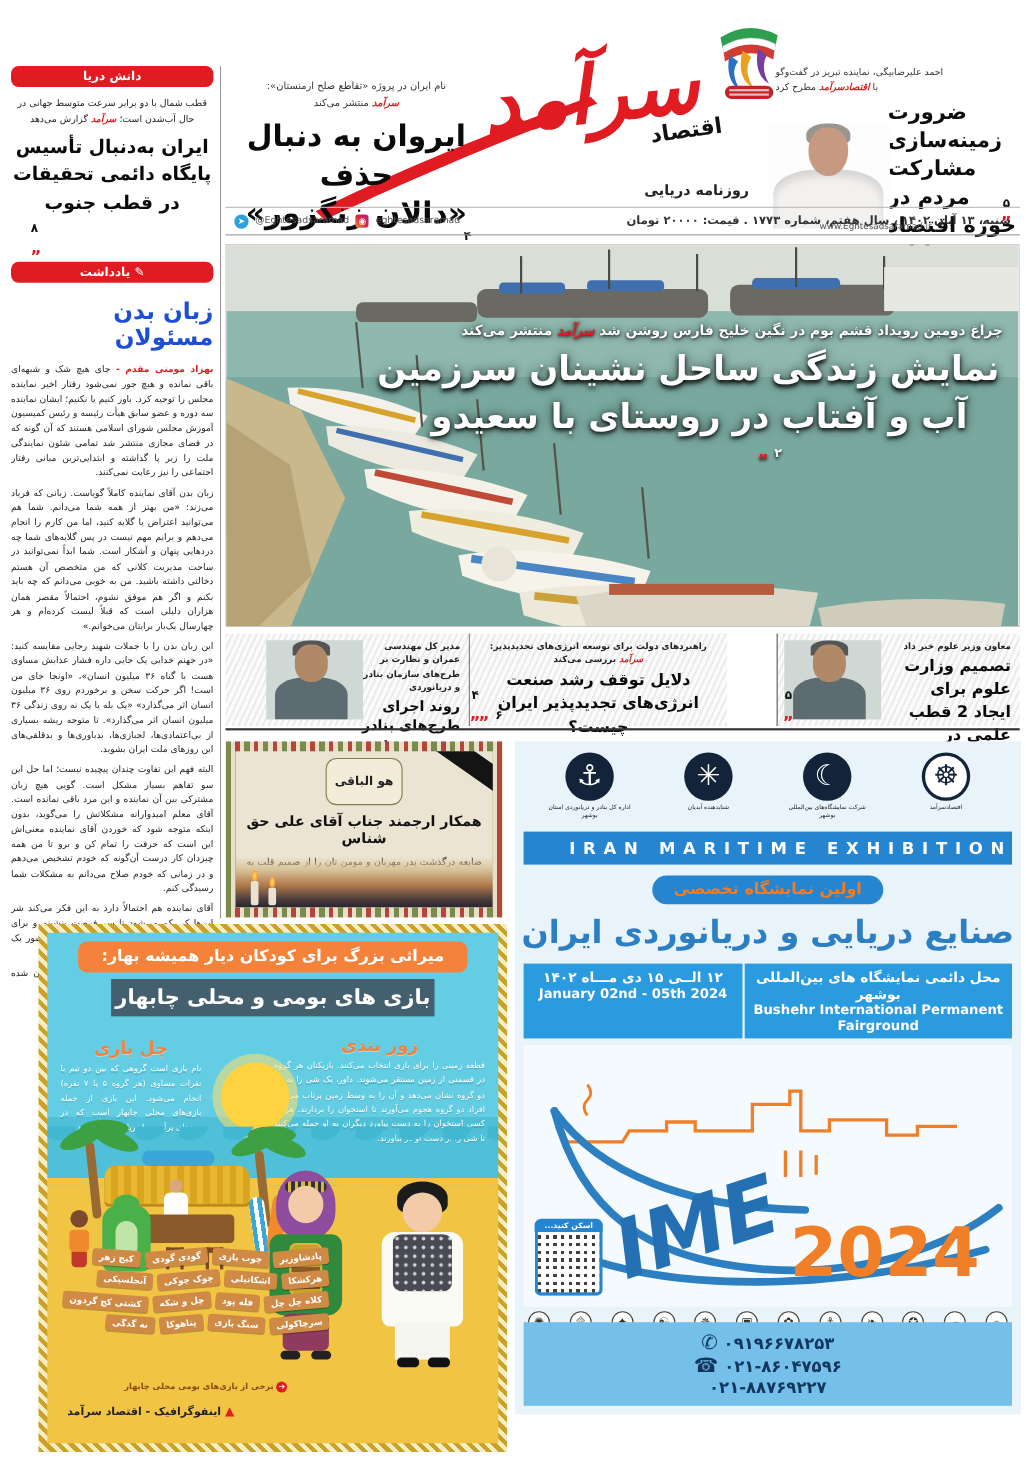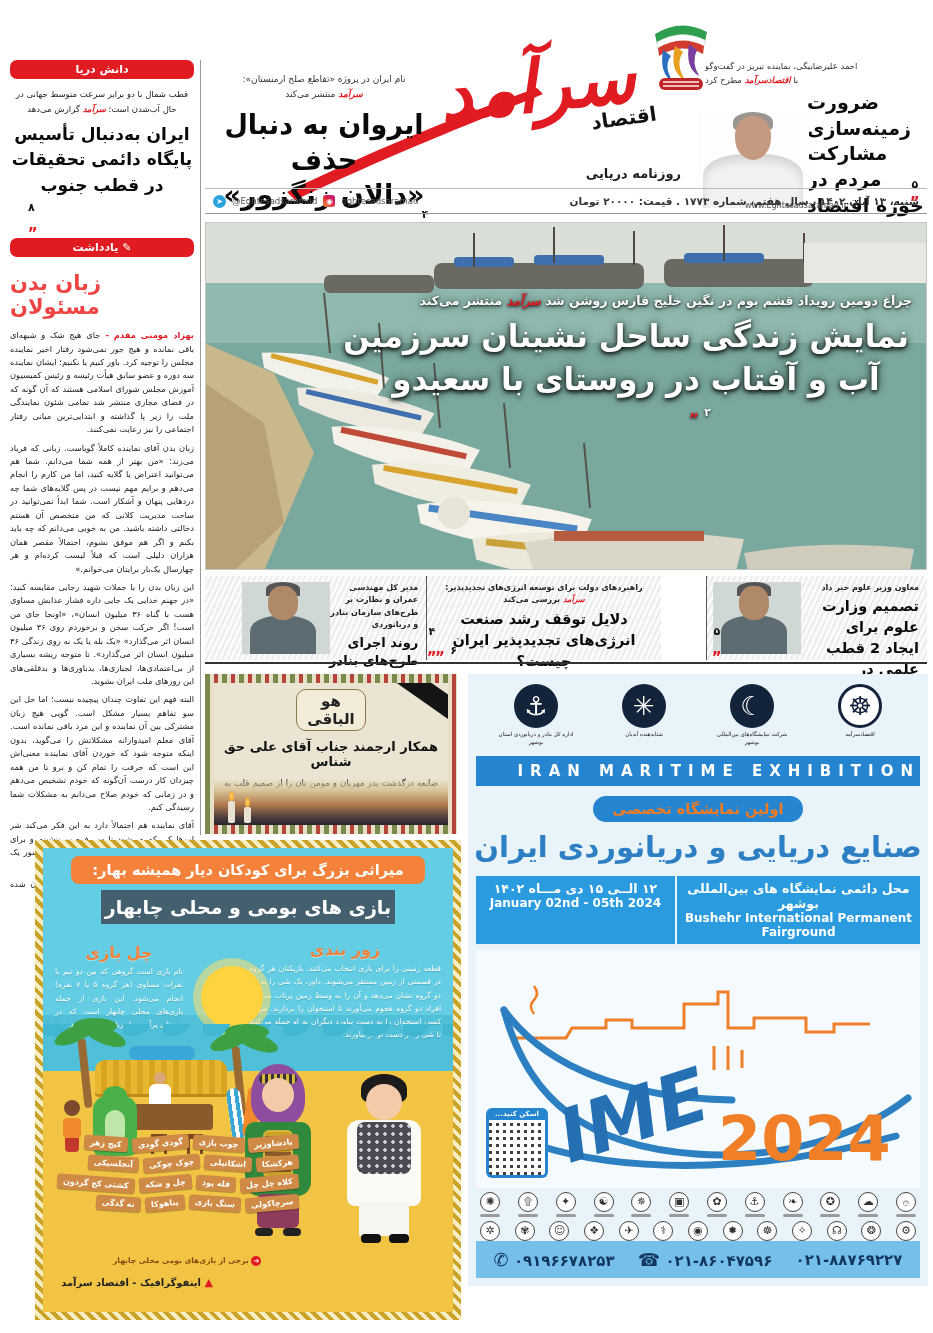--- a/index.html
+++ b/index.html
@@ -36,21 +36,21 @@
   .pagenum { font-size:11px; font-weight:bold; color:#111; }
   .qmark { color:#e11b22; font-size:15px; font-weight:bold; line-height:.5; }
   .inline-logo { color:#e11b22; font-weight:bold; font-style:italic; }
 
   
   .sidebar { position:absolute; left:10px; top:60px; width:184px; }
   .red-pill { background:#e11b22; color:#fff; font-size:11px; font-weight:bold; text-align:center; border-radius:7px; padding:3px 0; width:100%; }
   .sb-teaser { font-size:8.5px; color:#222; text-align:center; line-height:1.8; margin-top:8px; }
   .sb-headline { font-size:17px; font-weight:bold; color:#0a0a0a; text-align:center; line-height:1.5; margin-top:4px; }
   .sb-pageline { text-align:left; padding-left:18px; margin:-2px 0 4px; }
-  .col-title { font-size:21px; font-weight:bold; text-align:left; margin:14px 0 10px; color:#ef4444; }
+  .col-title { font-size:21px; font-weight:bold; text-align:right; margin:14px 0 10px; color:#1d4ed8; }
   .col-text { font-size:8.3px; color:#1c1c1c; text-align:justify; line-height:1.62; height:560px; overflow:hidden; }
   .col-text p { margin-bottom:5px; }
   .author { color:#e11b22; font-weight:bold; }
 
   
   .main-photo { position:absolute; left:205px; top:222px; width:722px; height:348px; border:1px solid #c5c5c5; overflow:hidden; }
   .mp-overlay { position:absolute; inset:0; }
   .ph-kicker { position:absolute; top:70px; right:14px; left:120px; text-align:right; color:#fff; font-size:12.5px; font-weight:bold; text-shadow:0 1px 3px rgba(0,0,0,.95),0 0 8px rgba(0,0,0,.6); }
   .ph-line1 { position:absolute; top:95px; right:10px; left:130px; text-align:center; color:#fff; font-size:31px; font-weight:bold; text-shadow:0 2px 4px rgba(0,0,0,.95),0 0 10px rgba(0,0,0,.65); }
   .ph-line2 { position:absolute; top:138px; right:40px; left:180px; text-align:center; color:#fff; font-size:31px; font-weight:bold; text-shadow:0 2px 4px rgba(0,0,0,.95),0 0 10px rgba(0,0,0,.65); }
@@ -66,21 +66,21 @@
   .mb-photo { position:absolute; width:88px; height:72px; top:6px; background:#cfd8d4; overflow:hidden; }
   .mb-photo .h { position:absolute; left:26px; top:4px; width:30px; height:34px; background:#b08968; border-radius:45%; }
   .mb-photo .hr{ position:absolute; left:24px; top:0; width:34px; height:14px; background:#555; border-radius:50% 50% 0 0; }
   .mb-photo .b { position:absolute; left:8px; top:34px; width:66px; height:38px; background:#5d6b72; border-radius:40% 40% 0 0; }
   .mid-rule { position:absolute; left:205px; top:662px; width:722px; height:2px; background:#333; }
 
   
   .condolence { position:absolute; left:205px; top:674px; width:252px; height:160px; background:repeating-linear-gradient(90deg,#7a8a4a 0 5px,#e8dfc8 5px 9px,#b5453a 9px 13px,#e8dfc8 13px 17px); padding:9px; }
   .cond-inner { position:relative; width:100%; height:100%; background:#ece4d2; overflow:hidden; padding:6px 10px; }
   .cond-ribbon { position:absolute; top:-8px; right:-34px; width:130px; height:20px; background:#141414; transform:rotate(35deg); }
-  .cond-plaque { margin:0 auto; width:70px; text-align:center; font-size:15px; font-weight:bold; color:#222; border:1px solid #8a7a50; border-radius:10px; background:#f3ecd9; padding:2px 0; }
+  .cond-plaque { margin:0 auto; width:70px; text-align:center; font-size:11px; font-weight:bold; color:#222; border:1px solid #8a7a50; border-radius:10px; background:#f3ecd9; padding:14px 0; }
   .cond-title { text-align:center; font-size:13px; font-weight:bold; color:#111; margin-top:8px; }
   .cond-body { font-size:8.6px; color:#222; text-align:justify; line-height:1.8; margin-top:7px; }
   .cond-sign { font-size:9px; color:#222; margin-top:2px; }
   .cond-sunset { position:absolute; left:0; right:0; bottom:0; height:46px; background:linear-gradient(#ece4d200, #d8c49a 25%, #b27c4e 55%, #4a3a3c 85%, #27252e); }
   .candle { position:absolute; bottom:2px; width:7px; height:22px; background:#e9e2d2; border-radius:2px; }
   .flame { position:absolute; top:-10px; left:1px; width:5px; height:10px; background:radial-gradient(#ffd86b,#f08c1e); border-radius:50% 50% 50% 50%/60% 60% 40% 40%; }
 
   
   .expo { position:absolute; left:468px; top:674px; width:460px; height:612px; background:#e9f3fa; }
   .expo-logos { display:flex; direction:rtl; justify-content:center; gap:30px; padding-top:10px; }
@@ -99,21 +99,21 @@
   .qr { position:absolute; left:10px; bottom:6px; width:62px; height:74px; }
   .qr .lab { background:#2585d0; color:#fff; font-size:7px; text-align:center; border-radius:6px 6px 0 0; padding:2px 0; font-weight:bold; }
   .qr .code { height:58px; border:3px solid #2585d0; border-top:none; border-radius:0 0 6px 6px; background:
       repeating-linear-gradient(0deg,#222 0 3px,#fff 3px 7px),
       repeating-linear-gradient(90deg,#222 0 3px,#fff 3px 7px); background-blend-mode:screen; }
   .partner-rows { margin:4px 10px 0; }
   .partner-row { display:flex; justify-content:space-between; margin-top:4px; }
   .partner { width:24px; text-align:center; }
   .partner .pg { width:20px; height:20px; margin:0 auto; border-radius:50%; border:1.5px solid #444; color:#333; font-size:11px; line-height:17px; background:#fff; }
   .partner .pl { height:3px; margin:2px 2px 0; background:#9a9a9a; border-radius:2px; }
-  .expo-phone { position:absolute; left:8px; right:8px; bottom:8px; background:#74c0ea; display:flex; direction:ltr; align-items:center; justify-content:space-around; padding:8px 6px; color:#13365e; font-weight:bold; font-size:15px; }
+  .expo-phone { position:absolute; left:8px; right:8px; bottom:8px; background:#74c0ea; display:flex; direction:ltr; align-items:center; justify-content:space-around; padding:8px 6px; color:#13365e; font-weight:bold; font-size:15px;flex-direction:column; }
   .expo-phone .ic { font-size:18px; }
 
   
   .kids { position:absolute; left:35px; top:840px; width:426px; height:480px; background:repeating-linear-gradient(45deg,#c9a227 0 4px,#f7edc2 4px 8px); padding:8px; }
   .kids-inner { position:relative; width:100%; height:100%; background:linear-gradient(#62cde3 0 36%, #4fc0d8 36% 48%, #f2c443 48%); overflow:hidden; }
   .kb-orange { position:absolute; top:8px; left:28px; right:28px; background:#f5823a; border-radius:8px; color:#fff; font-size:14.5px; font-weight:bold; text-align:center; padding:6px 0; }
   .kb-dark { position:absolute; top:42px; left:58px; right:58px; background:#44606e; color:#fff; font-size:19px; font-weight:bold; text-align:center; padding:6px 0; }
   .k-sec-title { color:#f5823a; font-size:16px; font-weight:bold; text-shadow:0 1px 0 rgba(255,255,255,.4); }
   .k-sec-text { color:#fff; font-size:7.6px; line-height:1.75; text-align:justify; margin-top:3px; text-shadow:0 1px 1px rgba(0,0,0,.18); }
   .k-sec-r { position:absolute; top:92px; right:12px; width:192px; text-align:center; }

